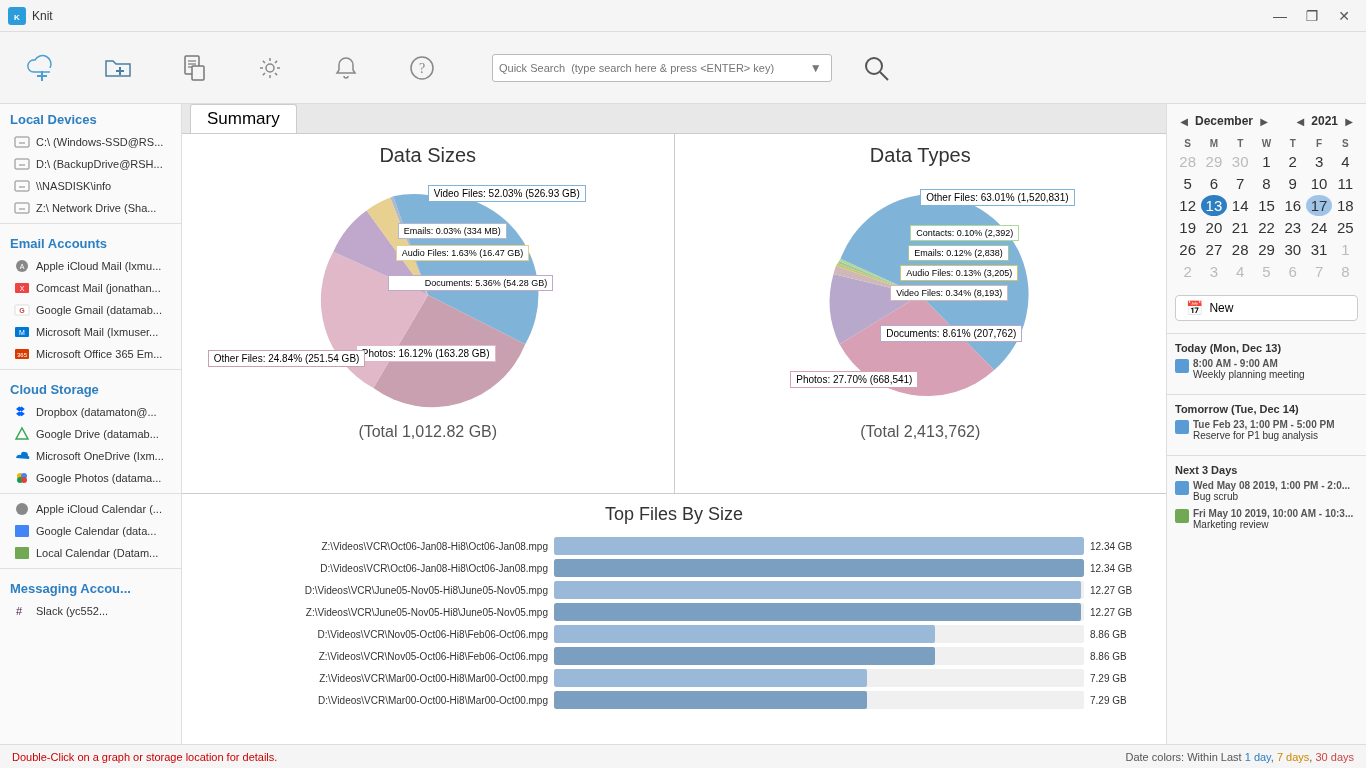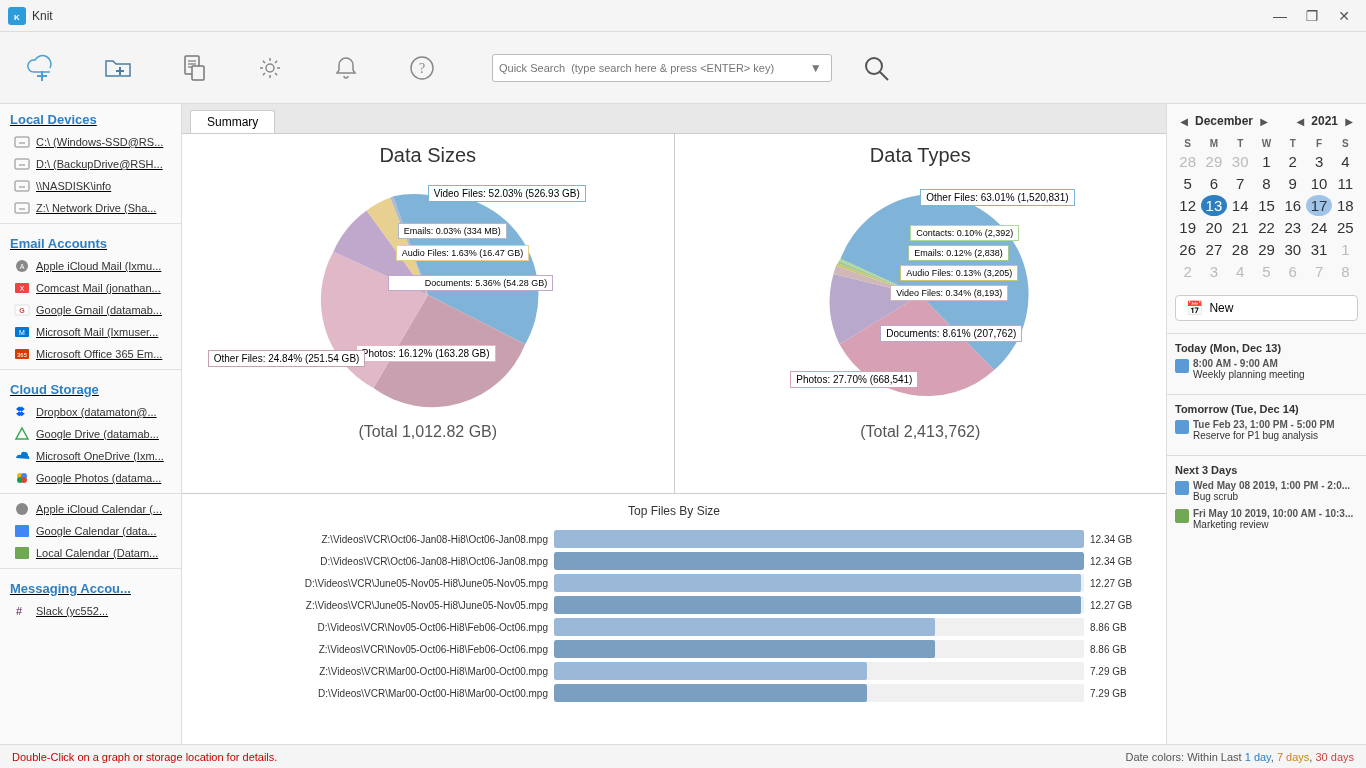--- a/index.html
+++ b/index.html
@@ -19,45 +19,45 @@
     .toolbar-icon svg { width: 32px; height: 32px; }
     .toolbar-search { flex: 1; max-width: 340px; display: flex; align-items: center; border: 1px solid #bbb; background: white; border-radius: 3px; padding: 0 6px; height: 28px; margin-left: auto; }
     .toolbar-search input { border: none; outline: none; font-size: 11px; color: #777; width: 100%; background: transparent; }
     .toolbar-search-dropdown { width: 16px; cursor: pointer; color: #777; }
     .toolbar-search-btn { width: 40px; height: 40px; display: flex; align-items: center; justify-content: center; cursor: pointer; }
 
     
     .main-layout { display: flex; flex: 1; overflow: hidden; }
 
     
-    .sidebar { width: 182px; background: #fafafa; border-right: 1px solid #ddd; overflow-y: auto; display: flex; flex-direction: column; text-decoration: underline; }
+    .sidebar { width: 182px; background: #fafafa; border-right: 1px solid #ddd; overflow-y: auto; display: flex; flex-direction: column; }
     .sidebar-section-header { font-size: 13px; font-weight: bold; color: #2d7fc1; padding: 8px 10px 4px 10px; cursor: pointer; }
     .sidebar-item { display: flex; align-items: center; gap: 6px; padding: 3px 8px 3px 14px; cursor: pointer; font-size: 11px; color: #333; white-space: nowrap; overflow: hidden; text-overflow: ellipsis; }
     .sidebar-item-icon { width: 16px; height: 16px; flex-shrink: 0; }
     .sidebar-divider { border-top: 1px solid #e0e0e0; margin: 4px 0; }
 
     
     .content { flex: 1; display: flex; flex-direction: column; overflow: hidden; }
     .tab-bar { background: #e8e8e8; height: 30px; display: flex; align-items: flex-end; padding: 0 8px; border-bottom: 1px solid #ccc; }
-    .tab { background: white; border: 1px solid #ccc; border-bottom: none; padding: 4px 16px; font-size: 12px; cursor: pointer; border-radius: 3px 3px 0 0; }
+    .tab { background: white; border: 1px solid #ccc; border-bottom: none; padding: 4px 16px; font-size: 17px; cursor: pointer; border-radius: 3px 3px 0 0; }
 
     .content-area { flex: 1; display: flex; flex-direction: column; overflow-y: auto; background: white; }
 
     
     .charts-row { display: flex; height: 360px; border-bottom: 1px solid #ccc; }
     .chart-panel { flex: 1; display: flex; flex-direction: column; align-items: center; padding: 10px; position: relative; border-right: 1px solid #ccc; }
     .chart-panel:last-child { border-right: none; }
     .chart-title { font-size: 20px; color: #333; margin-bottom: 8px; font-weight: normal; }
     .chart-total { font-size: 16px; color: #555; margin-top: 8px; }
     .pie-container { position: relative; width: 260px; height: 220px; }
     .callout-box { position: absolute; background: white; border: 1px solid #aaa; padding: 2px 5px; font-size: 10px; white-space: nowrap; pointer-events: none; }
 
     
     .bar-section { padding: 10px 16px; flex: 1; }
-    .bar-section-title { font-size: 12px; color: #333; text-align: center; margin-bottom: 12px; font-weight: normal; }
+    .bar-section-title { font-size: 18px; color: #333; text-align: center; margin-bottom: 12px; font-weight: normal; }
     .bar-row { display: flex; align-items: center; margin-bottom: 4px; gap: 6px; }
     .bar-label { width: 350px; font-size: 10px; color: #333; text-align: right; flex-shrink: 0; white-space: nowrap; overflow: hidden; text-overflow: ellipsis; }
     .bar-track { flex: 1; height: 18px; background: #f0f0f0; border-radius: 2px; overflow: hidden; position: relative; }
     .bar-fill { height: 100%; background: #9ab8d8; border-radius: 2px; }
     .bar-fill.dark { background: #7a9fc0; }
     .bar-size { width: 60px; font-size: 10px; color: #333; flex-shrink: 0; }
 
     
     .right-panel { width: 200px; background: #f9f9f9; border-left: 1px solid #ddd; display: flex; flex-direction: column; overflow-y: auto; }
     .calendar-header { display: flex; align-items: center; justify-content: space-between; padding: 8px; background: #f9f9f9; }

